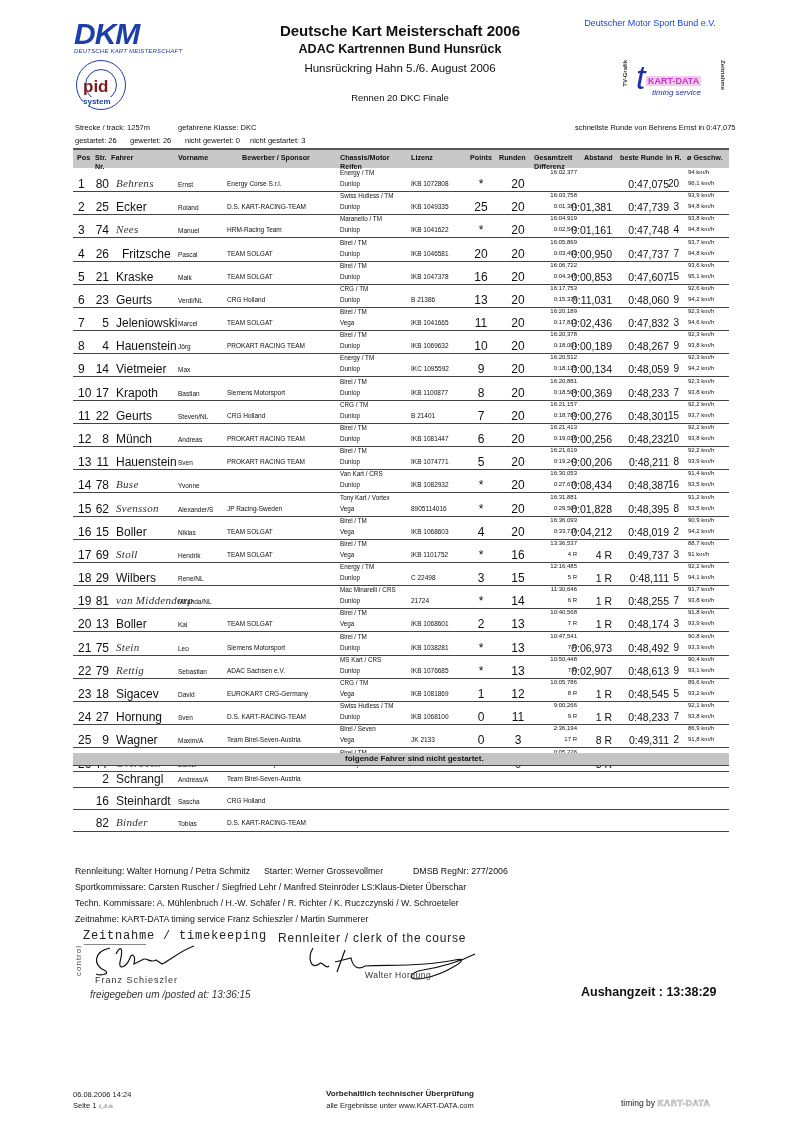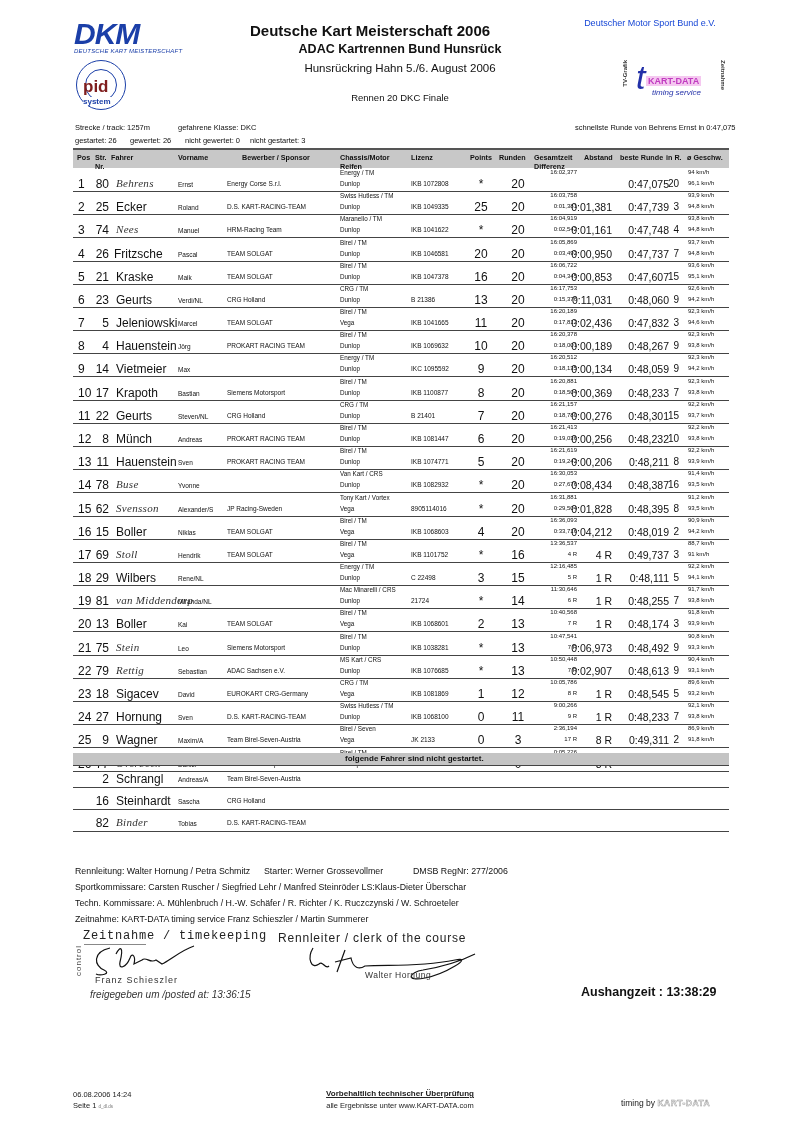--- a/index.html
+++ b/index.html
@@ -9,21 +9,21 @@
 
   
   .dkm-logo { left:74px; top:20px; width:112px; height:36px; }
   .dkm-big { font-size:30px; font-weight:bold; color:#1b3fa8; letter-spacing:-1px; line-height:28px; font-style:italic; }
   .dkm-sub { font-size:6px; color:#1b3fa8; letter-spacing:0.2px; font-style:italic; }
   .pid-logo { left:76px; top:60px; width:48px; height:48px; border:1.5px solid #1b3fa8; border-radius:50%; }
   .pid-logo .inner { position:absolute; left:8px; top:8px; width:30px; height:30px; border:1.5px solid #1b3fa8; border-radius:50%; }
   .pid-text { position:absolute; left:6px; top:16px; font-size:17px; font-weight:bold; color:#7f1d1d; }
   .pid-sys { position:absolute; left:6px; top:36px; font-size:8px; font-weight:bold; color:#1b3fa8; background:#fff; }
 
-  .title1 { left:250px; top:22px; width:300px; font-size:15px; font-weight:bold; }
+  .title1 { left:250px; top:22px; width:300px; text-align:center; font-size:15px; font-weight:bold; }
   .title2 { left:250px; top:42px; width:300px; text-align:center; font-size:12.5px; font-weight:bold; }
   .title3 { left:250px; top:62px; width:300px; text-align:center; font-size:11.5px; }
   .title4 { left:250px; top:92px; width:300px; text-align:center; font-size:9.5px; }
 
   .dmsb-logo { left:570px; top:18px; width:160px; }
   .dmsb-big { font-size:28px; font-weight:900; color:#1747d6; line-height:26px; letter-spacing:1px; text-align:center; }
   .dmsb-sub { font-size:9px; color:#1747d6; text-align:center; }
   .kd-logo { left:620px; top:58px; width:110px; height:44px; }
   .kd-side { position:absolute; font-size:6px; font-weight:bold; color:#333; writing-mode:vertical-rl; transform:rotate(180deg); }
   .kd-side2 { position:absolute; font-size:6px; font-weight:bold; color:#333; writing-mode:vertical-rl; }
@@ -180,21 +180,21 @@
     <span class="cell gz2 cond" style="left:458px;">0:02,542</span>
     <span class="cell abst cond" style="left:483px;">0:01,161</span>
     <span class="cell best cond" style="left:540px;">0:47,748</span>
     <span class="cell inr cond" style="left:590px;">4</span>
     <span class="cell sp1 cond" style="left:615px;">93,8 km/h</span>
     <span class="cell sp2 cond" style="left:615px;">94,8 km/h</span>
   </div>
     <div class="row" style="top: 238.54px;">
     <span class="cell pos cond" style="left:5px;">4</span>
     <span class="cell nr cond" style="left:22px;width:14px;text-align:right;">26</span>
-    <span class="cell fahrer cond" style="left:41px;">Fritzsche</span>
+    <span class="cell fahrer cond" style="left:49px;">Fritzsche</span>
     <span class="cell vor cond" style="left:105px;">Pascal</span>
     <span class="cell bew cond" style="left:154px;">TEAM SOLGAT</span>
     <span class="cell ch1 cond" style="left:267px;">Birel / TM</span>
     <span class="cell ch2 cond" style="left:267px;">Dunlop</span>
     <span class="cell liz cond" style="left:338px;">IKB 1046581</span>
     <span class="cell pts cond" style="left:393px;">20</span>
     <span class="cell run cond" style="left:430px;">20</span>
     <span class="cell gz1 cond" style="left:458px;">16:05,869</span>
     <span class="cell gz2 cond" style="left:458px;">0:03,492</span>
     <span class="cell abst cond" style="left:483px;">0:00,950</span>
@@ -670,18 +670,18 @@
 </svg>
 <div class="abs cond" style="left:365px;top:970px;font-size:8.5px;letter-spacing:0.5px;color:#333;">Walter Hornung</div>
 
 <div class="abs aush">Aushangzeit : 13:38:29</div>
 
 <div class="abs bottom" style="left:73px;top:1090px;">06.08.2006  14:24</div>
 <div class="abs bottom" style="left:73px;top:1101px;">
   <span>Seite 1</span>
   <span style="font-size:4.5px;color:#777;">d_dl.ds</span>
 </div>
-<div class="abs bottom" style="left:250px;top:1089px;width:300px;text-align:center;font-weight:bold;font-size:8px;text-decoration:underline;">Vorbehaltlich technischer Überprüfung</div>
+<div class="abs bottom" style="left:250px;top:1089px;width:300px;text-align:center;font-weight:bold;font-size:8px;">Vorbehaltlich technischer Überprüfung</div>
 <div class="abs bottom" style="left:250px;top:1101px;width:300px;text-align:center;">alle Ergebnisse unter www.KART-DATA.com</div>
 <div class="abs bottom" style="left:621px;top:1098px;font-size:8.5px;">
   <span>timing by</span>
   <span style="color:#fff;-webkit-text-stroke:0.5px #999;font-weight:bold;letter-spacing:0.5px;">KART-DATA</span>
 </div>
 
 </body></html>

